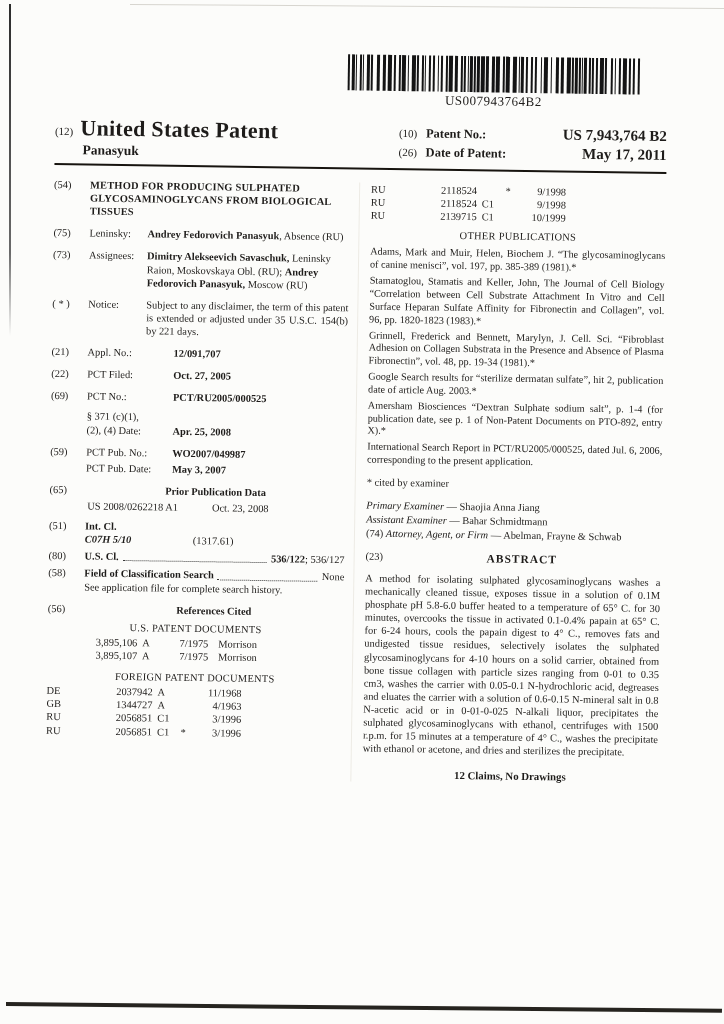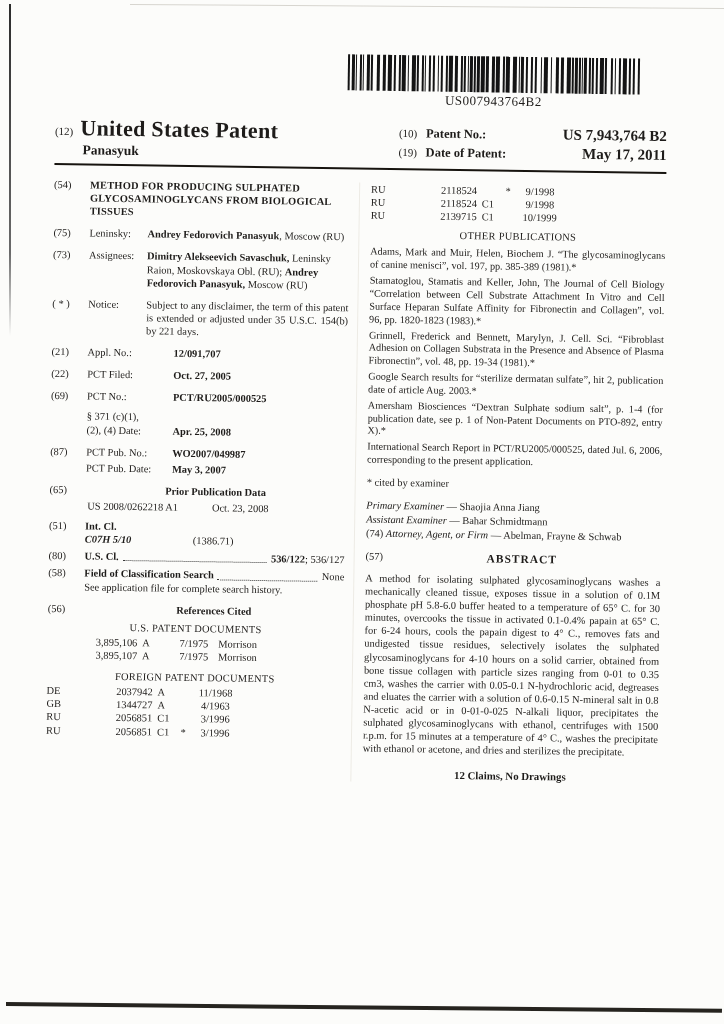--- a/index.html
+++ b/index.html
@@ -62,21 +62,21 @@
   .c-num{width:64px;text-align:right;}
   .c-kind{width:18px;padding-left:5px;}
   .c-date{width:48px;text-align:right;}
   .c-name{padding-left:10px;}
 
   .frow{display:flex;}
   .f-cc{width:46px;}
   .f-num{width:60px;text-align:right;}
   .f-kind{width:20px;padding-left:5px;}
   .f-star{width:12px;text-align:center;}
-  .f-date{width:52px;text-align:center;}
+  .f-date{width:52px;text-align:right;}
 
   .pub{margin-bottom:3px;}
   .pubs{font-size:10.2px;}
   .cited{margin:9px 0 10px 0;}
   .exline{margin-bottom:1px;}
   .abs-head{display:flex;margin:10px 0 7px 0;}
   .abs-head .ah{flex:1;text-align:center;font-weight:bold;font-size:11.5px;letter-spacing:1px;}
   .claims{font-weight:bold;text-align:center;margin-top:13px;font-size:10.8px;}
   .othpub-gap{margin-top:6px;margin-bottom:5px;}
 </style>
@@ -236,21 +236,21 @@
           </div>
           <div class="h-author">Panasyuk</div>
         </div>
         <div class="h-right">
           <div class="hr-row">
             <span class="hr-code">(10)</span>
             <span class="hr-label">Patent No.:</span>
             <span class="hr-value">US 7,943,764 B2</span>
           </div>
           <div class="hr-row">
-            <span class="hr-code">(19)</span>
+            <span class="hr-code">(26)</span>
             <span class="hr-label">Date of Patent:</span>
             <span class="hr-value">May 17, 2011</span>
           </div>
         </div>
       </div>
 
       <div class="rule"></div>
 
       <div class="cols">
 
@@ -258,21 +258,21 @@
 
           <div class="entry">
             <span class="tag">(54)</span>
             <span class="ebody title54">METHOD FOR PRODUCING SULPHATED GLYCOSAMINOGLYCANS FROM BIOLOGICAL TISSUES</span>
           </div>
 
           <div class="entry">
             <span class="tag">(75)</span>
             <span class="ebody lblrow">
               <span class="lbl">Leninsky:</span>
-              <span class="val"><span class="b">Andrey Fedorovich Panasyuk</span><span>, Moscow (RU)</span></span>
+              <span class="val"><span class="b">Andrey Fedorovich Panasyuk</span><span>, Absence (RU)</span></span>
             </span>
           </div>
 
           <div class="entry">
             <span class="tag">(73)</span>
             <span class="ebody lblrow">
               <span class="lbl">Assignees:</span>
               <span class="val"><span class="b">Dimitry Alekseevich Savaschuk,</span><span> Leninsky Raion, Moskovskaya Obl. (RU); </span><span class="b">Andrey Fedorovich Panasyuk,</span><span> Moscow (RU)</span></span>
             </span>
           </div>
@@ -310,21 +310,21 @@
               </span>
               <div style="margin-top:7px;">§ 371 (c)(1),</div>
               <span class="lblrow">
                 <span class="lbl2">(2), (4) Date:</span>
                 <span class="val b">Apr. 25, 2008</span>
               </span>
             </span>
           </div>
 
           <div class="entry">
-            <span class="tag">(87)</span>
+            <span class="tag">(59)</span>
             <span class="ebody">
               <span class="lblrow">
                 <span class="lbl2">PCT Pub. No.:</span>
                 <span class="val b">WO2007/049987</span>
               </span>
               <span class="lblrow" style="margin-top:3px;">
                 <span class="lbl2">PCT Pub. Date:</span>
                 <span class="val b">May 3, 2007</span>
               </span>
             </span>
@@ -340,21 +340,21 @@
               </div>
             </span>
           </div>
 
           <div class="entry" style="margin-bottom:4px;">
             <span class="tag">(51)</span>
             <span class="ebody">
               <div class="b">Int. Cl.</div>
               <div class="lblrow">
                 <span class="bi" style="width:108px;flex:none;">C07H 5/10</span>
-                <span>(1386.71)</span>
+                <span>(1317.61)</span>
               </div>
             </span>
           </div>
 
           <div class="entry" style="margin-bottom:4px;">
             <span class="tag">(80)</span>
             <span class="ebody lblrow">
               <span class="b">U.S. Cl.</span>
               <span class="leader"></span>
               <span><span class="b">536/122</span><span>; 536/127</span></span>
@@ -457,21 +457,21 @@
             <div class="pub just">International Search Report in PCT/RU2005/000525, dated Jul. 6, 2006, corresponding to the present application.</div>
           </div>
 
           <div class="cited">* cited by examiner</div>
 
           <div class="exline"><span class="it">Primary Examiner</span><span> — Shaojia Anna Jiang</span></div>
           <div class="exline"><span class="it">Assistant Examiner</span><span> — Bahar Schmidtmann</span></div>
           <div class="exline just"><span>(74)</span> <span class="it">Attorney, Agent, or Firm</span><span> — Abelman, Frayne &amp; Schwab</span></div>
 
           <div class="abs-head">
-            <span>(57)</span>
+            <span>(23)</span>
             <span class="ah">ABSTRACT</span>
           </div>
 
           <div class="just">A method for isolating sulphated glycosaminoglycans washes a mechanically cleaned tissue, exposes tissue in a solution of 0.1M phosphate pH 5.8-6.0 buffer heated to a temperature of 65° C. for 30 minutes, overcooks the tissue in activated 0.1-0.4% papain at 65° C. for 6-24 hours, cools the papain digest to 4° C., removes fats and undigested tissue residues, selectively isolates the sulphated glycosaminoglycans for 4-10 hours on a solid carrier, obtained from bone tissue collagen with particle sizes ranging from 0-01 to 0.35 cm3, washes the carrier with 0.05-0.1 N-hydrochloric acid, degreases and eluates the carrier with a solution of 0.6-0.15 N-mineral salt in 0.8 N-acetic acid or in 0-01-0-025 N-alkali liquor, precipitates the sulphated glycosaminoglycans with ethanol, centrifuges with 1500 r.p.m. for 15 minutes at a temperature of 4° C., washes the precipitate with ethanol or acetone, and dries and sterilizes the precipitate.</div>
 
           <div class="claims">12 Claims, No Drawings</div>
         </div>
       </div>
 
     </div>

